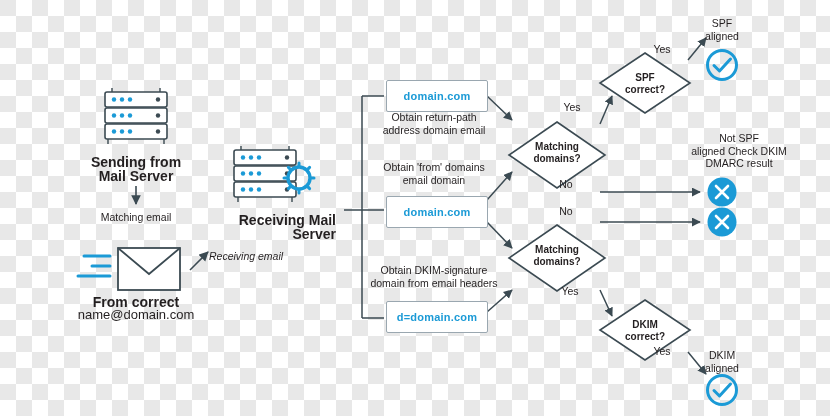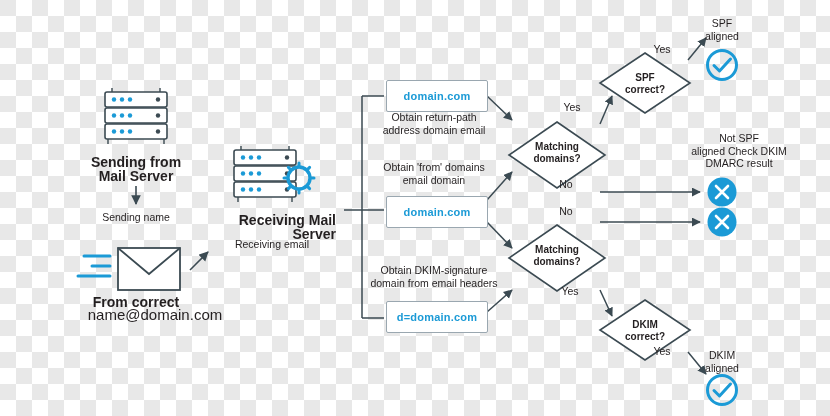--- a/index.html
+++ b/index.html
@@ -14,21 +14,21 @@
   #stage { position:absolute; left:0; top:0; width:830px; height:416px; }
   .abs { position:absolute; }
   .txt {
     color:#231f20;
     font-size:10.5px;
     line-height:12.5px;
     text-align:center;
     white-space:pre-line;
   }
   .txt.bold { font-weight:bold; font-size:14px; line-height:14px; }
-  .txt.small { font-size:15px; line-height:11.5px;padding-left:19px; }
+  .txt.small { font-size:13px; line-height:11.5px; }
   .domainbox {
     border:1.4px solid #9aa7b0;
     background:#ffffff;
     border-radius:2px;
     display:flex; align-items:center; justify-content:center;
     color:#1b9ad6;
     font-weight:bold;
     font-size:11px;
     letter-spacing:.2px;
   }
@@ -172,25 +172,25 @@
     </g>
     <g>
       <circle cx="722" cy="390" r="14.5" fill="none" stroke="#1b9ad6" stroke-width="3"></circle>
       <path d="M714 390.5 L719.5 396 L730.5 384" fill="none" stroke="#1b9ad6" stroke-width="3" stroke-linecap="round" stroke-linejoin="round"></path>
     </g>
   </svg>
 
   <div class="abs txt bold" style="left:66px; top:155px; width:140px;">Sending from
 Mail Server</div>
 
-  <div class="abs txt" style="left:86px; top:211px; width:100px;">Sending name</div>
+  <div class="abs txt" style="left:86px; top:211px; width:100px;">Matching email</div>
 
   <div class="abs txt bold" style="left:196px; top:213px; width:140px;text-align:right;">Receiving Mail Server</div>
 
-  <div class="abs txt" style="left:209px; top:238px; width:100px; text-align:right;">Receiving email</div>
+  <div class="abs txt" style="left:209px; top:250px; width:100px; text-align:left;font-style:italic;">Receiving email</div>
 
   <div class="abs txt bold" style="left:74px; top:295px; width:124px;">From correct</div>
   <div class="abs txt small" style="left:64px; top:309px; width:144px;">name@domain.com</div>
 
   <div class="abs txt" style="left:378px; top:111px; width:112px;">Obtain return-path
 address domain email</div>
   <div class="abs domainbox" style="left:386px; top:80px; width:100px; height:30px;">domain.com</div>
 
   <div class="abs txt" style="left:378px; top:161px; width:112px;">Obtain 'from' domains
 email domain</div>

